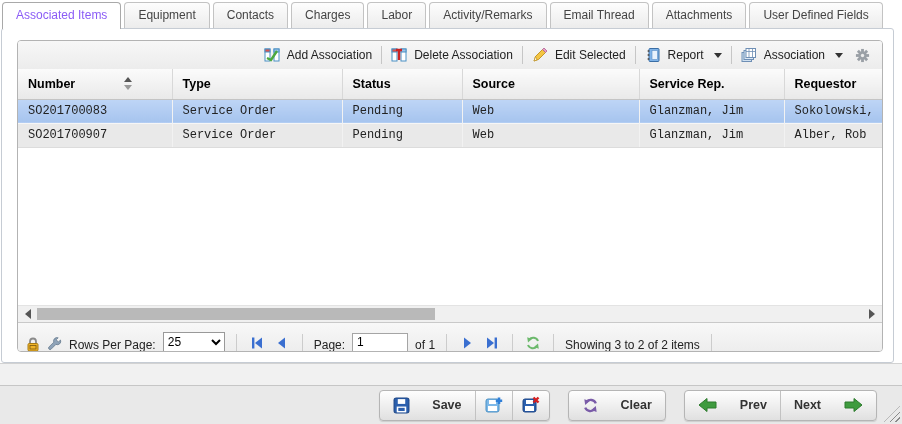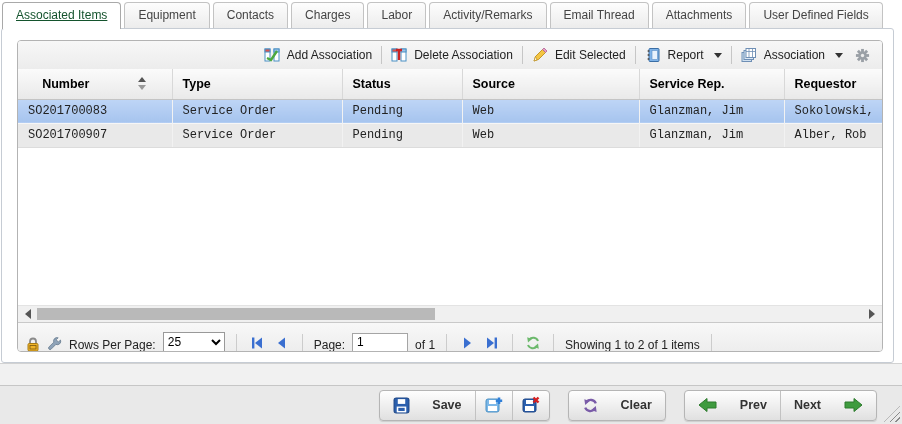--- a/index.html
+++ b/index.html
@@ -5,21 +5,21 @@
   * { margin:0; padding:0; box-sizing:border-box; }
   html,body { width:902px; height:424px; overflow:hidden; background:#fff;
     font-family:"Liberation Sans", sans-serif; font-size:12px; color:#222; }
   .stage { position:relative; width:902px; height:424px; background:#fff; }
 
   
   .tabbar { position:absolute; top:2px; left:2px; right:0; height:27px; display:flex; z-index:3; }
   .tab { height:26px; margin-right:3px; padding:5px 13px 0 13px;
     background:linear-gradient(#fdfdfd,#ececec); border:1px solid #c3c3c3; border-bottom:none;
     border-radius:4px 4px 0 0; color:#444; white-space:nowrap; cursor:default; }
-  .tab.active { background:#fff; border-color:#a9a9a9; height:27px; color:#14532d; position:relative; z-index:4;text-decoration:underline; }
+  .tab.active { background:#fff; border-color:#a9a9a9; height:27px; color:#8b5cf6; position:relative; z-index:4; }
 
   
   .outer-panel { position:absolute; top:28px; left:1px; width:893px; height:335px;
     background:#fff; border:1px solid #c6ccd4; border-radius:3px; z-index:2; }
 
   
   .grid-panel { position:absolute; top:11px; left:15px; width:866px; height:312px;
     border:1px solid #b3b3b3; border-radius:4px; overflow:hidden; background:#fff; }
 
   .toolbar { height:28px; display:flex; align-items:center; justify-content:flex-end;
@@ -28,21 +28,21 @@
   .tsep { width:1px; height:18px; background:#c6c6c6; margin:0 3px; }
   .caret { width:0; height:0; border-left:4px solid transparent; border-right:4px solid transparent;
     border-top:5px solid #333; margin-left:3px; }
 
   
   .grid-viewport { width:866px; overflow:hidden; }
   table.grid { table-layout:fixed; width:944px; border-collapse:collapse; }
   th { text-align:left; padding:0 10px; height:30px; font-size:12.5px; font-weight:bold; color:#000;
     background:linear-gradient(#fbfbfb,#e9e9e9); border-right:1px solid #d8d8d8;
     border-bottom:1px solid #c4c4c4; white-space:nowrap; overflow:hidden; }
-  th .th-inner { display:flex; align-items:center; justify-content:center;gap:48px; }
+  th .th-inner { display:flex; align-items:center; justify-content:flex-start;gap:48px; }
   td { padding:0 10px; height:24px; font-size:12px; white-space:nowrap; overflow:hidden;
     border-right:1px solid rgba(0,0,0,0.05);font-family:Liberation Mono, monospace; }
   tr.row-selected td { background:linear-gradient(#bed5f6,#a6c4ee); border-top:1px solid #96b9ea; }
   tr.row-alt td { background:#e9e9e9; border-top:1px solid #f6f6f6; border-bottom:1px solid #dcdcdc; }
   .grid-filler { height:157px; background:#fff; }
 
   
   .hscroll { height:17px; background:#f0f0f0; position:relative; border-top:1px solid #e3e3e3; }
   .hs-arrow { position:absolute; top:0; width:16px; height:16px; display:flex; align-items:center; justify-content:center; }
   .hs-left { left:2px; } .hs-right { right:2px; }
@@ -290,21 +290,21 @@
         <div class="psep"></div>
         <span class="pgico">
           <svg width="16" height="16" viewBox="0 0 16 16">
             <path d="M13 6 A5.2 5.2 0 0 0 4.2 4.6" fill="none" stroke="#6cb96c" stroke-width="2"></path>
             <polygon points="2.2,2.2 7,4 3,7.5" fill="#6cb96c"></polygon>
             <path d="M3 10 A5.2 5.2 0 0 0 11.8 11.4" fill="none" stroke="#6cb96c" stroke-width="2"></path>
             <polygon points="13.8,13.8 9,12 13,8.5" fill="#6cb96c"></polygon>
           </svg>
         </span>
         <div class="psep"></div>
-        <span>Showing 1 to 2 of 1 items</span>
+        <span>Showing 3 to 2 of 2 items</span>
         <div class="psep"></div>
       </div>
 
     </div>
   </div>
 
   <div class="band"></div>
 
   <div class="footer">
     <div class="btn-group">

